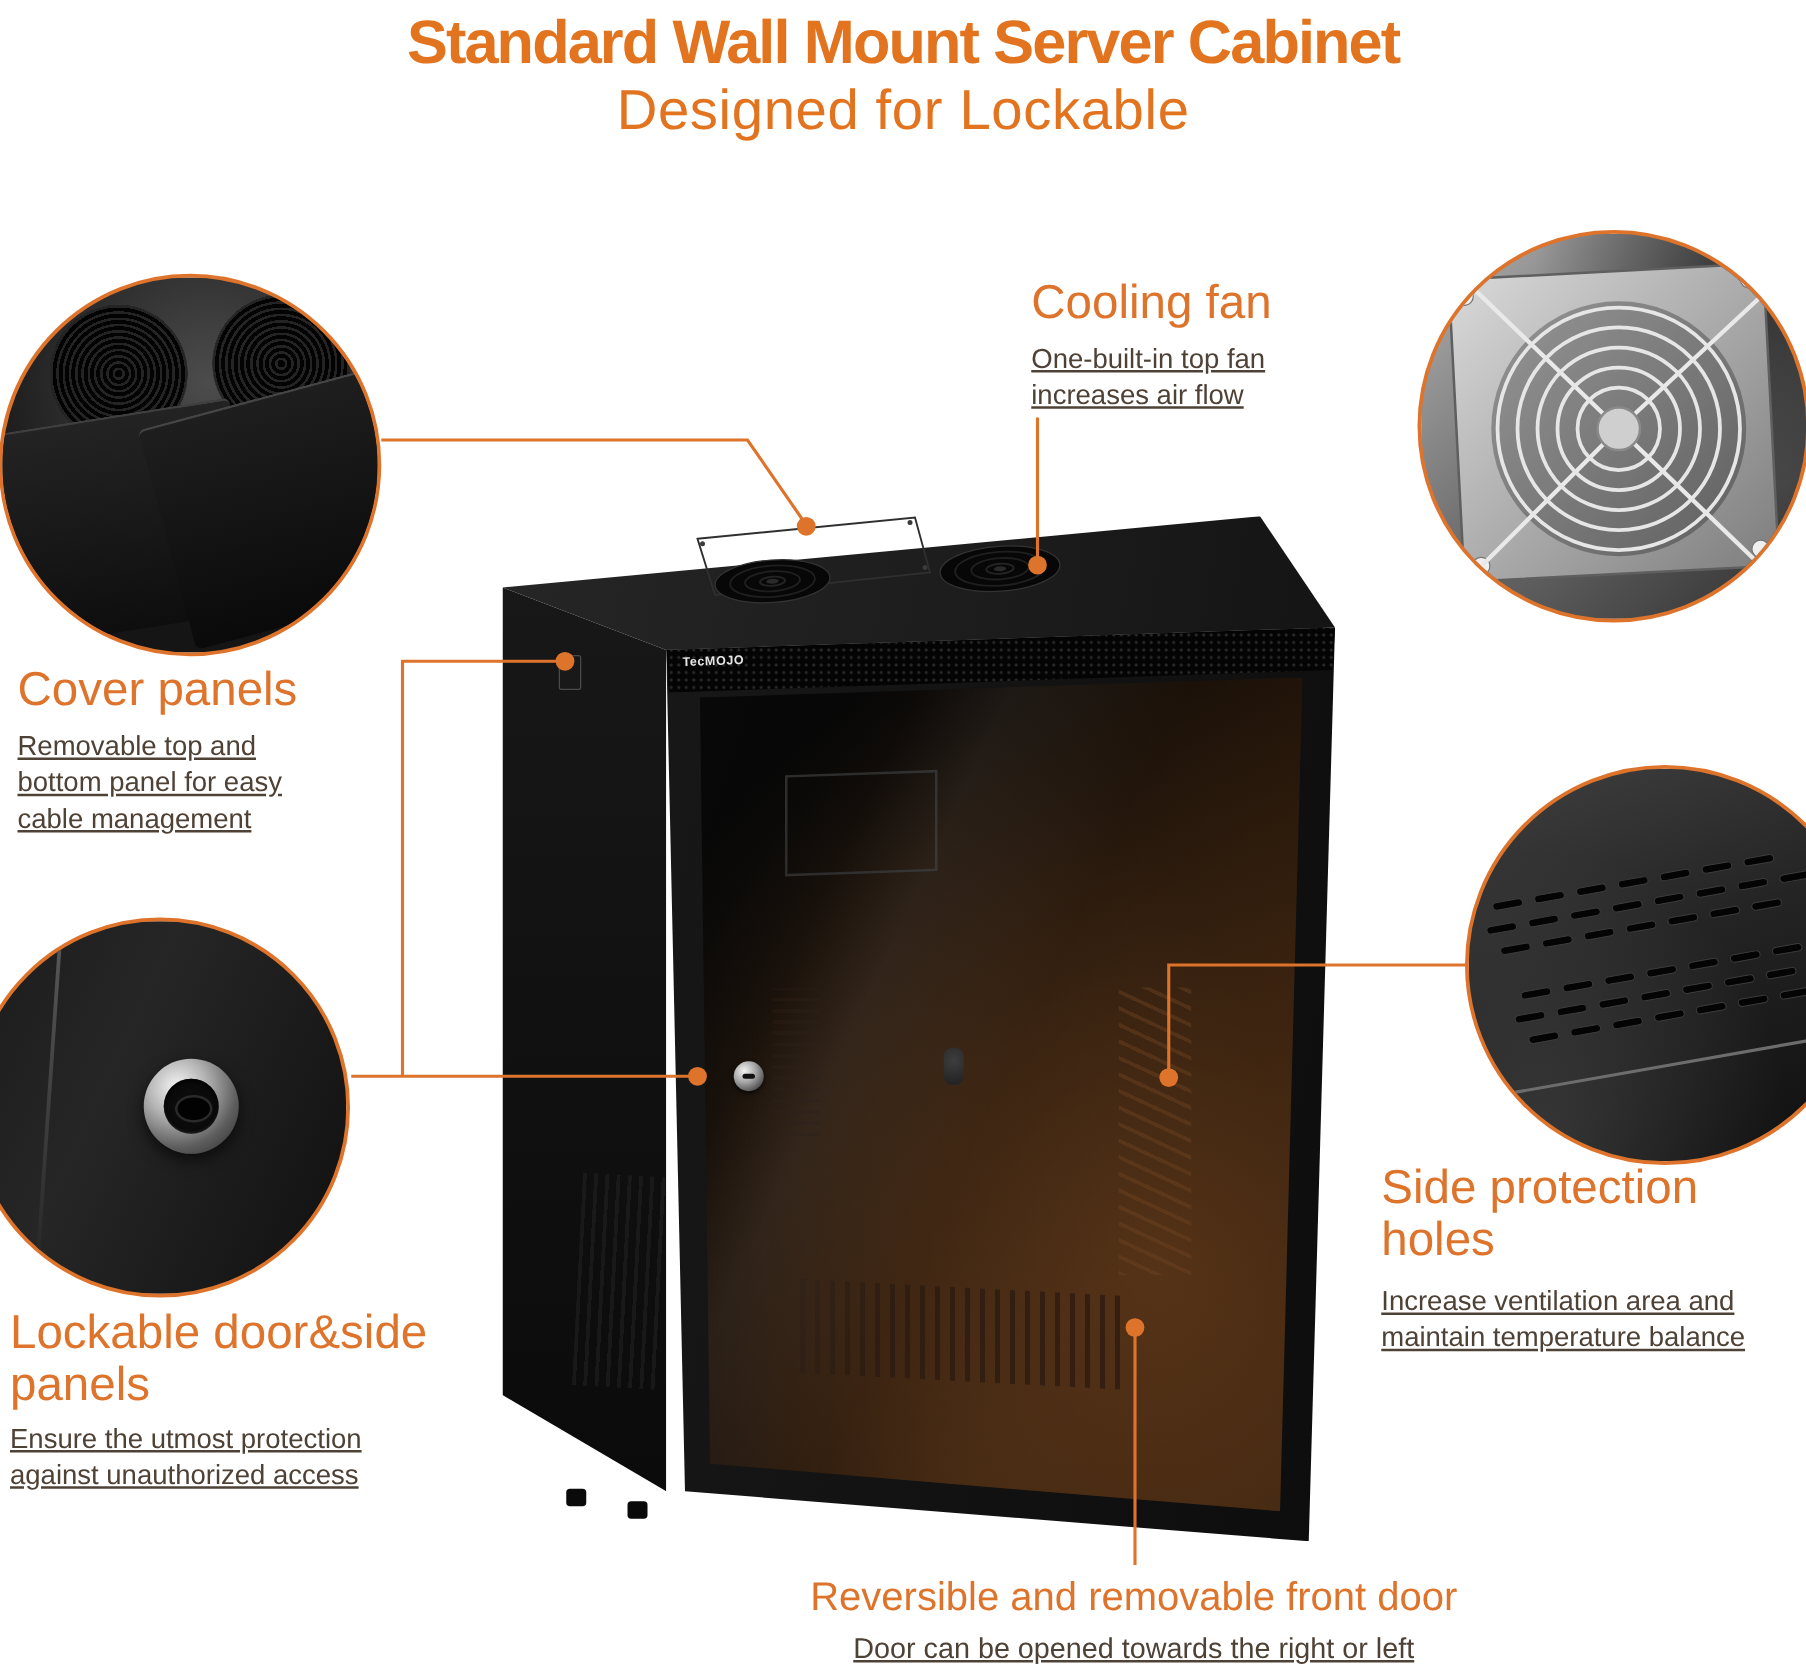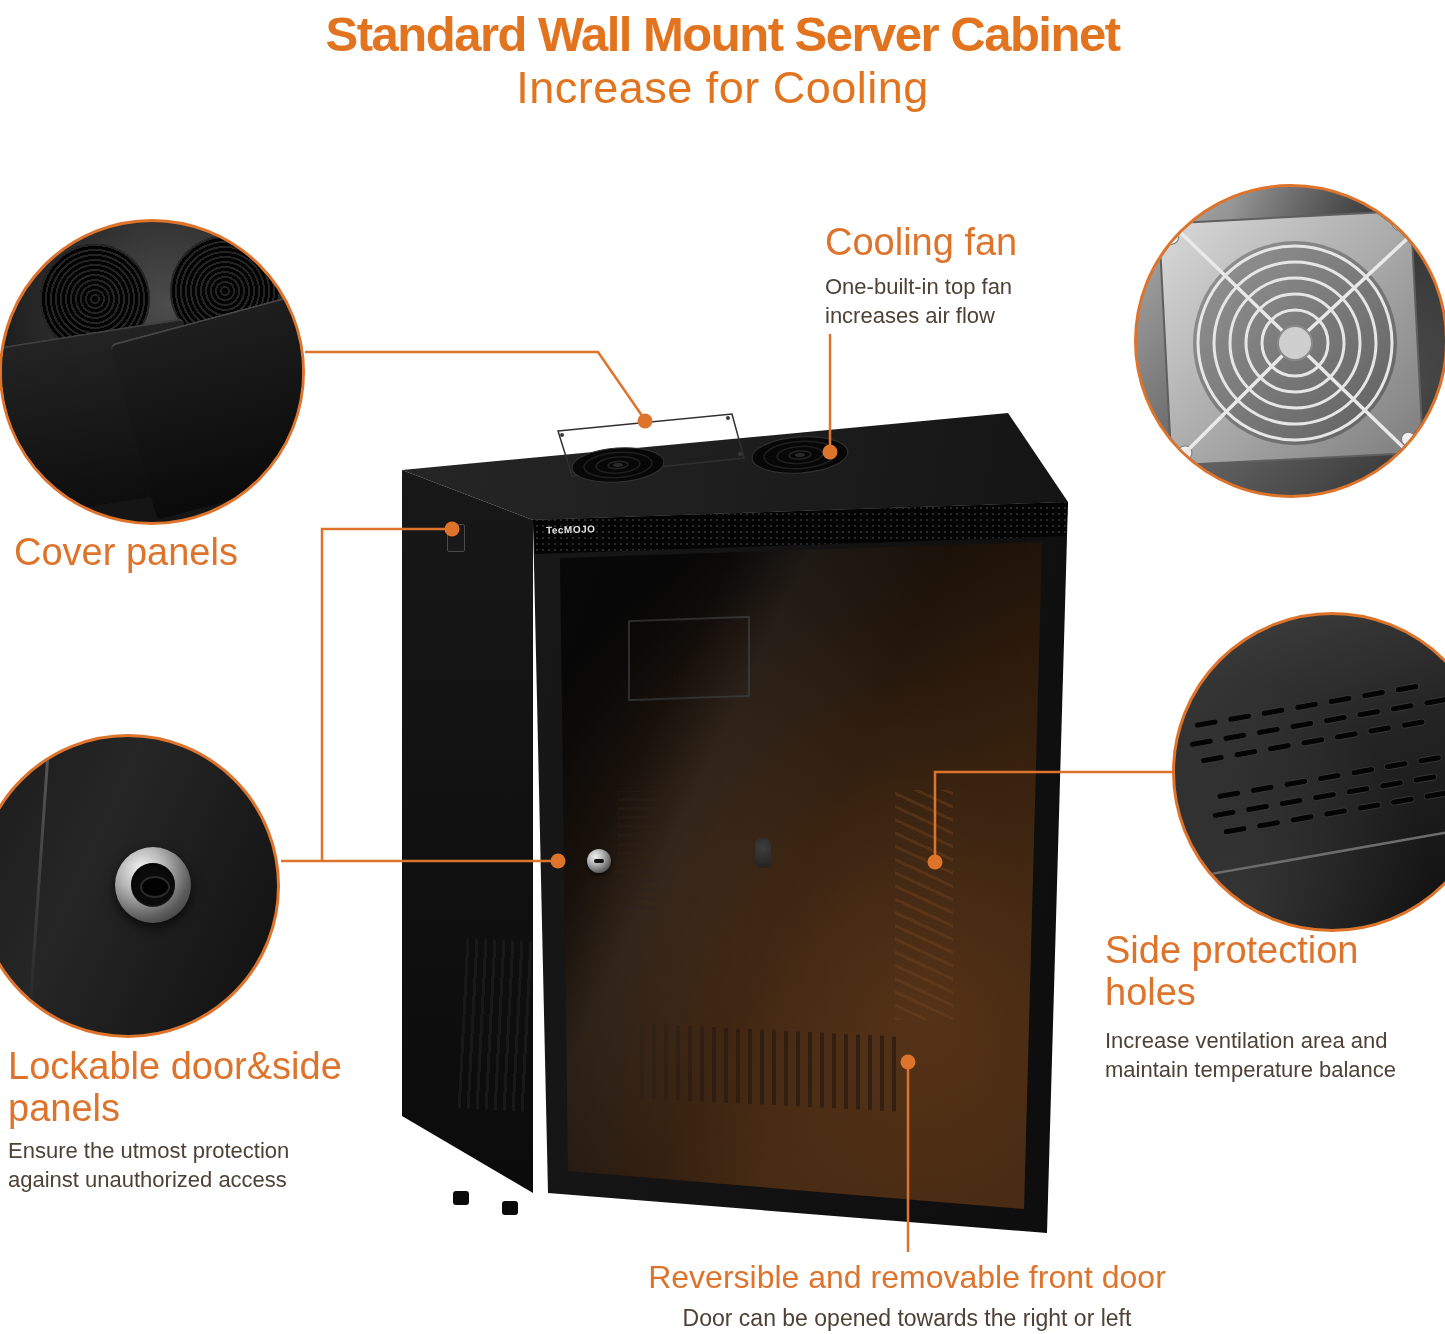--- a/index.html
+++ b/index.html
@@ -11,21 +11,21 @@
   
   .page-title{
     left:0;top:6px;width:1445px;text-align:center;
     color:#E2741F;font-size:49px;font-weight:800;letter-spacing:-1.5px;
   }
   .page-subtitle{
     left:0;top:62px;width:1445px;text-align:center;
     color:#E2741F;font-size:45px;font-weight:400;letter-spacing:0.5px;
   }
   .callout-heading{color:#DE742C;font-size:38px;font-weight:400;line-height:1.1;}
-  .callout-body{color:#4E4136;font-size:22px;font-weight:400;line-height:1.32;}
+  .callout-body{color:#4E4136;font-size:22px;font-weight:400;line-height:1.32;text-decoration:underline;}
   .center{text-align:center;}
   .big-heading{font-size:32px;}
   .big-body{font-size:23px;}
   
   .cabinet{left:390px;top:403px;width:690px;height:850px;}
   .face{left:0;top:0;width:690px;height:850px;}
   .face-top{
     clip-path:polygon(12px 67px,618px 10px,678px 99px,143px 117px);
     background:linear-gradient(100deg,#262626 0%,#1b1b1b 55%,#101010 100%);
   }
@@ -99,21 +99,21 @@
   .lock-keyhole{left:161px;top:139px;width:26px;height:18px;border-radius:50%;
     background:#020202;border:2px solid #2a2a2a;}
   .overlay{left:0;top:0;pointer-events:none;}
 </style>
 </head>
 <body>
 
 <div class="canvas">
 
   <div class="abs page-title">Standard Wall Mount Server Cabinet</div>
-  <div class="abs page-subtitle">Increase for Cooling</div>
+  <div class="abs page-subtitle">Designed for Lockable</div>
 
   <div class="abs cabinet">
     <div class="abs face face-top"></div>
 
     <svg class="abs" width="690" height="850">
       <path d="M168,28 L342,11 L354,55 L182,73 Z" fill="none" stroke="#2f2f2f" stroke-width="1.5"></path>
       <circle cx="172" cy="32" r="2" fill="#3a3a3a"></circle>
       <circle cx="338" cy="15" r="2" fill="#3a3a3a"></circle>
       <circle cx="350" cy="51" r="2" fill="#3a3a3a"></circle>
       <circle cx="186" cy="69" r="2" fill="#3a3a3a"></circle>
@@ -273,20 +273,21 @@
     </g>
   </svg>
 
   <div class="abs" style="left:825px;top:222px;width:260px;">
     <div class="callout-heading">Cooling fan</div>
     <div class="callout-body" style="margin-top:8px;width:235px;">One-built-in top fan increases air flow</div>
   </div>
 
   <div class="abs" style="left:14px;top:532px;width:280px;">
     <div class="callout-heading">Cover panels</div>
+    <div class="callout-body" style="margin-top:8px;width:252px;">Removable top and bottom panel for easy cable management</div>
   </div>
 
   <div class="abs" style="left:8px;top:1046px;width:420px;">
     <div class="callout-heading">Lockable door&amp;side panels</div>
     <div class="callout-body" style="margin-top:6px;width:335px;">Ensure the utmost protection against unauthorized access</div>
   </div>
 
   <div class="abs" style="left:1105px;top:930px;width:340px;">
     <div class="callout-heading">Side protection holes</div>
     <div class="callout-body" style="margin-top:12px;width:340px;">Increase ventilation area and maintain temperature balance</div>

